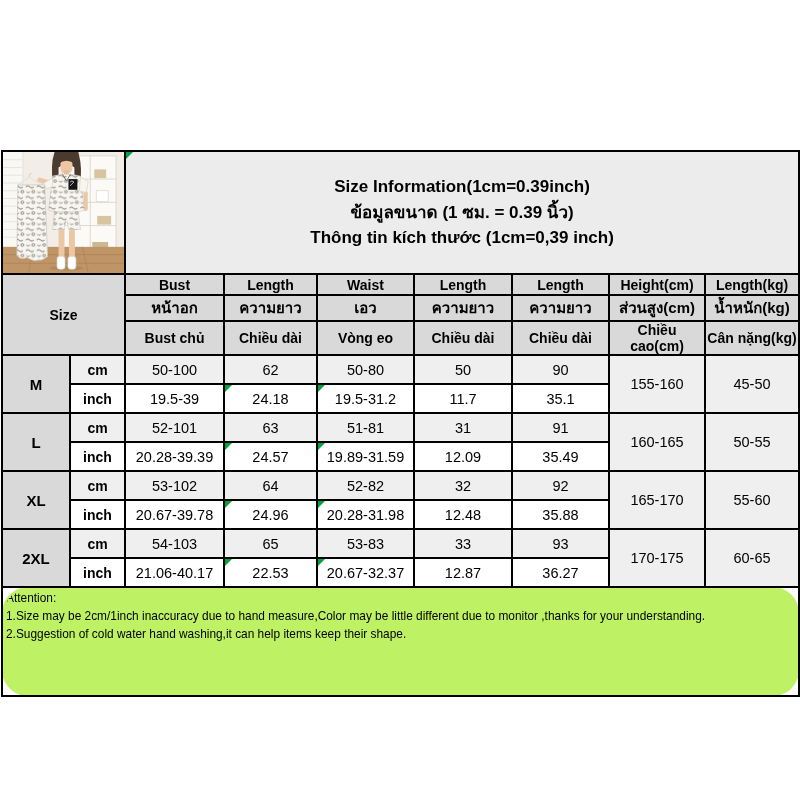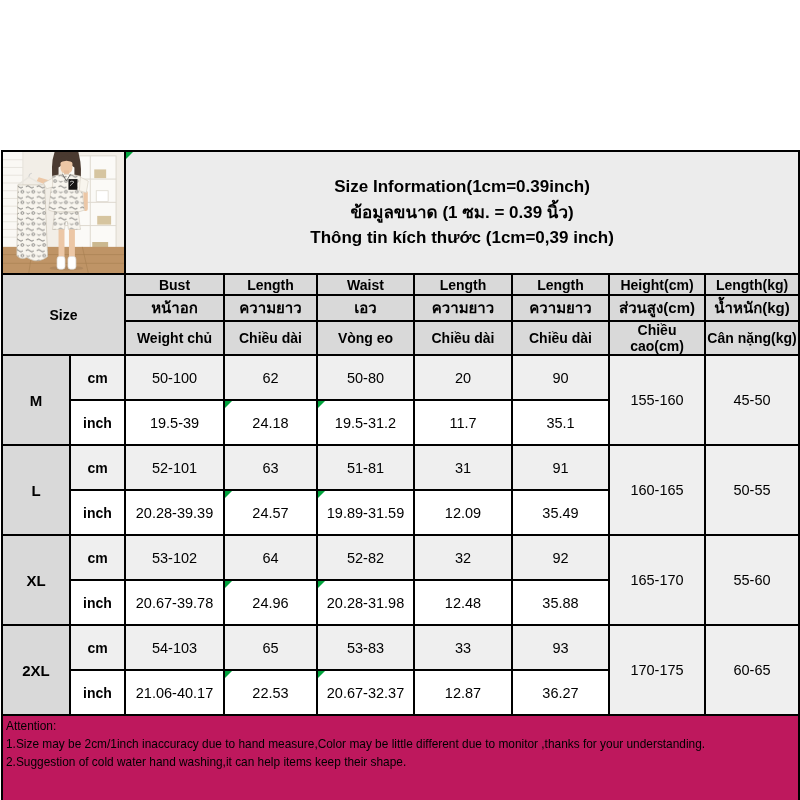--- a/index.html
+++ b/index.html
@@ -29,38 +29,38 @@
   .photo-cell svg { display: block; width: 100%; height: 100%; }
   .title-cell { background: #ececec; font-weight: bold; font-size: 17px; }
   .title-cell .t-line { line-height: 1.5; }
 
   
   .hdr td { background: #d9d9d9; font-weight: bold; font-size: 14px; height: 21px; margin-top: 28px; }
   .hdr.th-row td { font-size: 15px; }
   .size-cell { font-size: 26px; font-weight: bold; background: #d9d9d9; }
 
   
-  tr.data td { height: 45px; font-size: 14.5px; font-weight: normal; margin-top: 12px; }
+  tr.data td { height: 29px; font-size: 14.5px; font-weight: normal; margin-top: 12px; }
   .size-lbl { background: #d9d9d9 !important; font-weight: bold !important; font-size: 15px !important; }
   .unit { font-weight: bold !important; font-size: 14px !important; }
   tr.cm-row td { background: #efefef; }
   tr.inch-row td { background: #ffffff; }
   td.merged { background: #efefef; }
 
   
   .flag {
     position: absolute; top: 0; left: 0; width: 0; height: 0;
     border-top: 7px solid #00a33c; border-right: 7px solid transparent;
     pointer-events: none;
   }
 
   
   .footer-cell {
     height: 109px; vertical-align: top; text-align: left;
-    background: #be185d; padding: 1px 5px 0 3px;
+    background: #bef264; padding: 1px 5px 0 3px; border-radius: 26px;
   }
   .footer-cell .n-line {
     font-size: 13.5px; line-height: 1.32; white-space: nowrap;
     transform: scaleX(0.88); transform-origin: 0 0; width: 114%;
   }
 </style>
 </head>
 <body>
 
 <div class="page">
@@ -174,36 +174,36 @@
     <tr class="hdr th-row">
       <td>หน้าอก</td>
       <td>ความยาว</td>
       <td>เอว</td>
       <td>ความยาว</td>
       <td>ความยาว</td>
       <td>ส่วนสูง(cm)</td>
       <td>น้ำหนัก(kg)</td>
     </tr>
     <tr class="hdr">
-      <td>Weight chủ</td>
+      <td>Bust chủ</td>
       <td>Chiều dài</td>
       <td>Vòng eo</td>
       <td>Chiều dài</td>
       <td>Chiều dài</td>
       <td>Chiều cao(cm)</td>
       <td>Cân nặng(kg)</td>
     </tr>
 
     <tr class="data cm-row">
       <td rowspan="2" class="size-lbl">M</td>
       <td class="unit">cm</td>
       <td>50-100</td>
       <td>62</td>
       <td>50-80</td>
-      <td>20</td>
+      <td>50</td>
       <td>90</td>
       <td rowspan="2" class="merged">155-160</td>
       <td rowspan="2" class="merged">45-50</td>
     </tr>
     <tr class="data inch-row">
       <td class="unit">inch</td>
       <td>19.5-39</td>
       <td><span class="flag"></span><span>24.18</span></td>
       <td><span class="flag"></span><span>19.5-31.2</span></td>
       <td>11.7</td>

